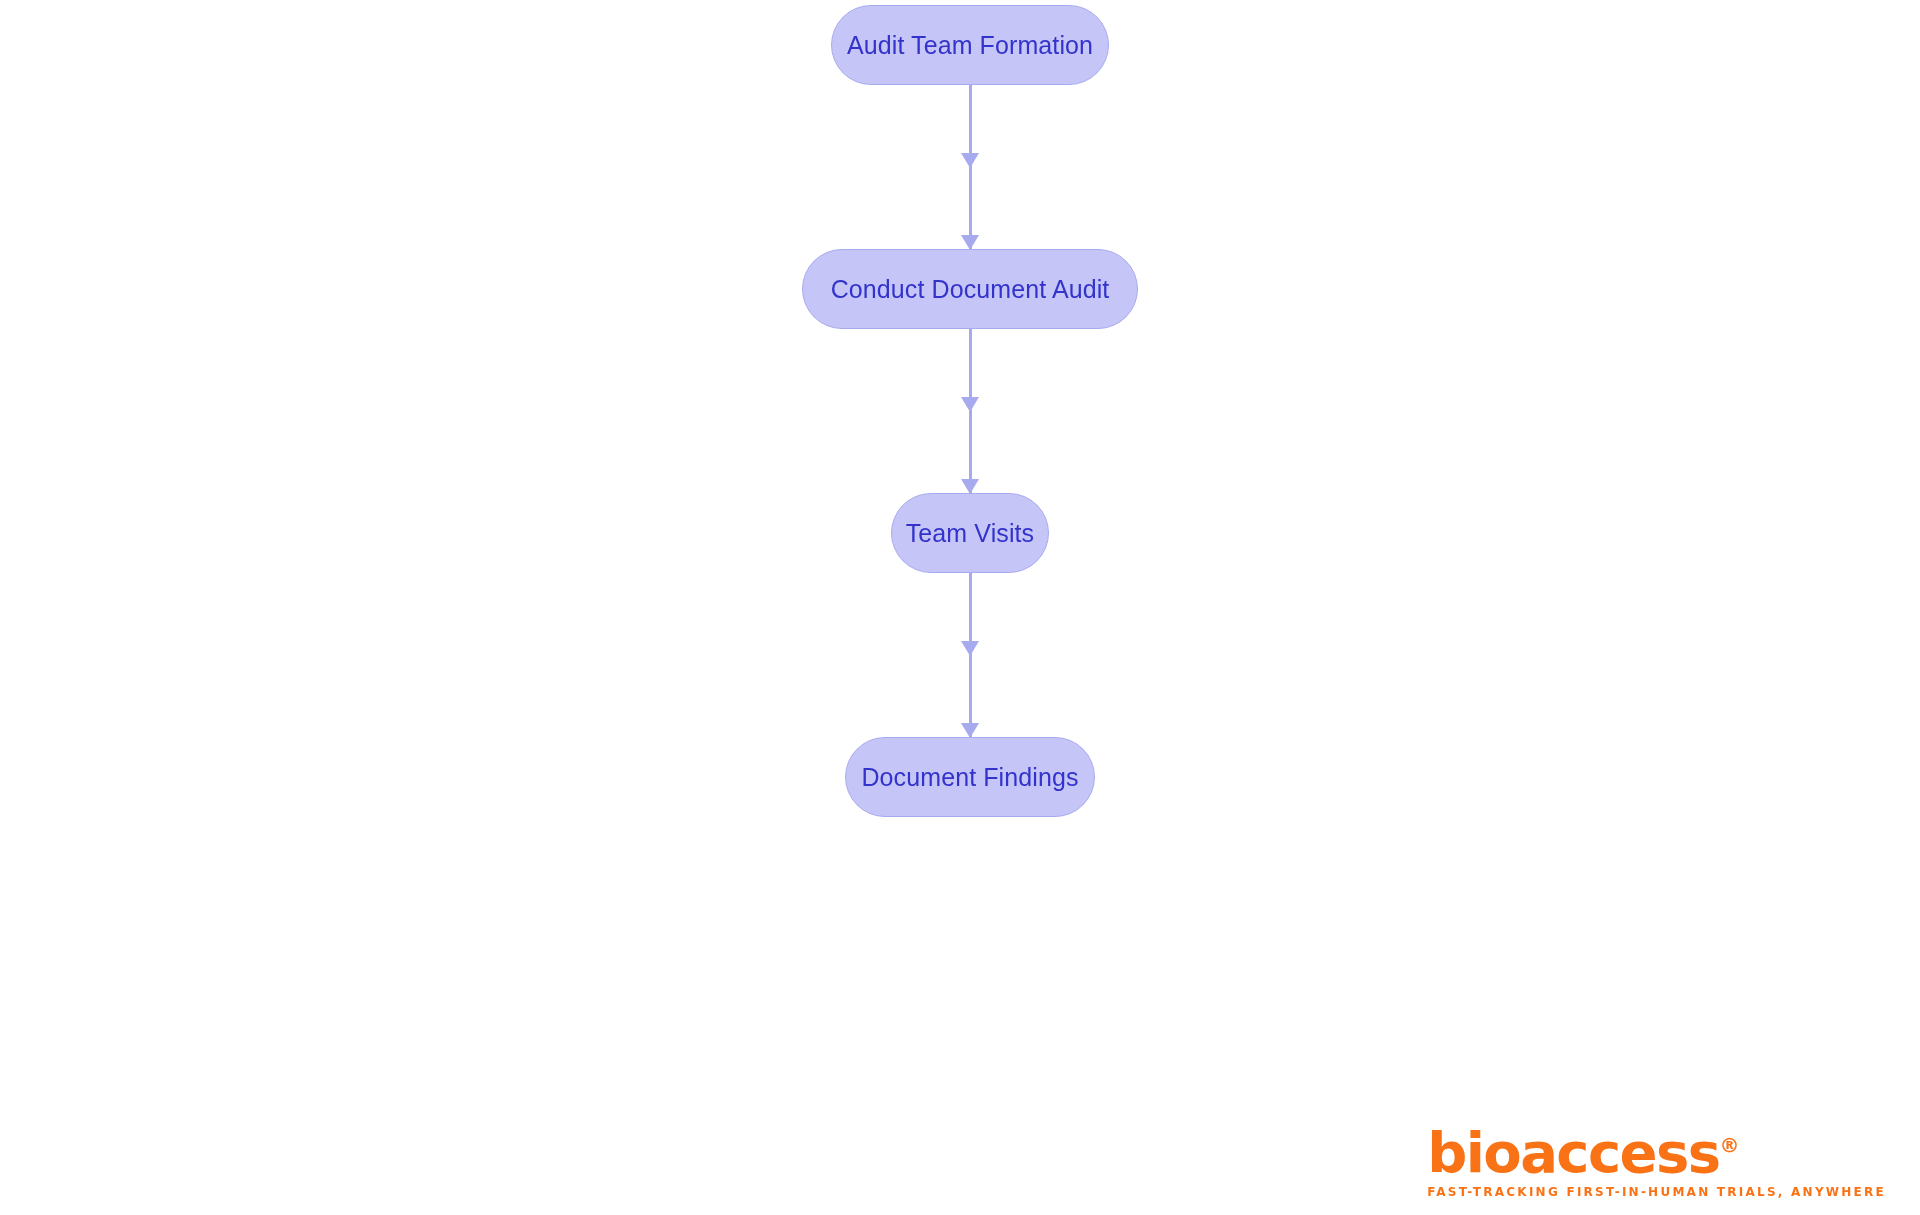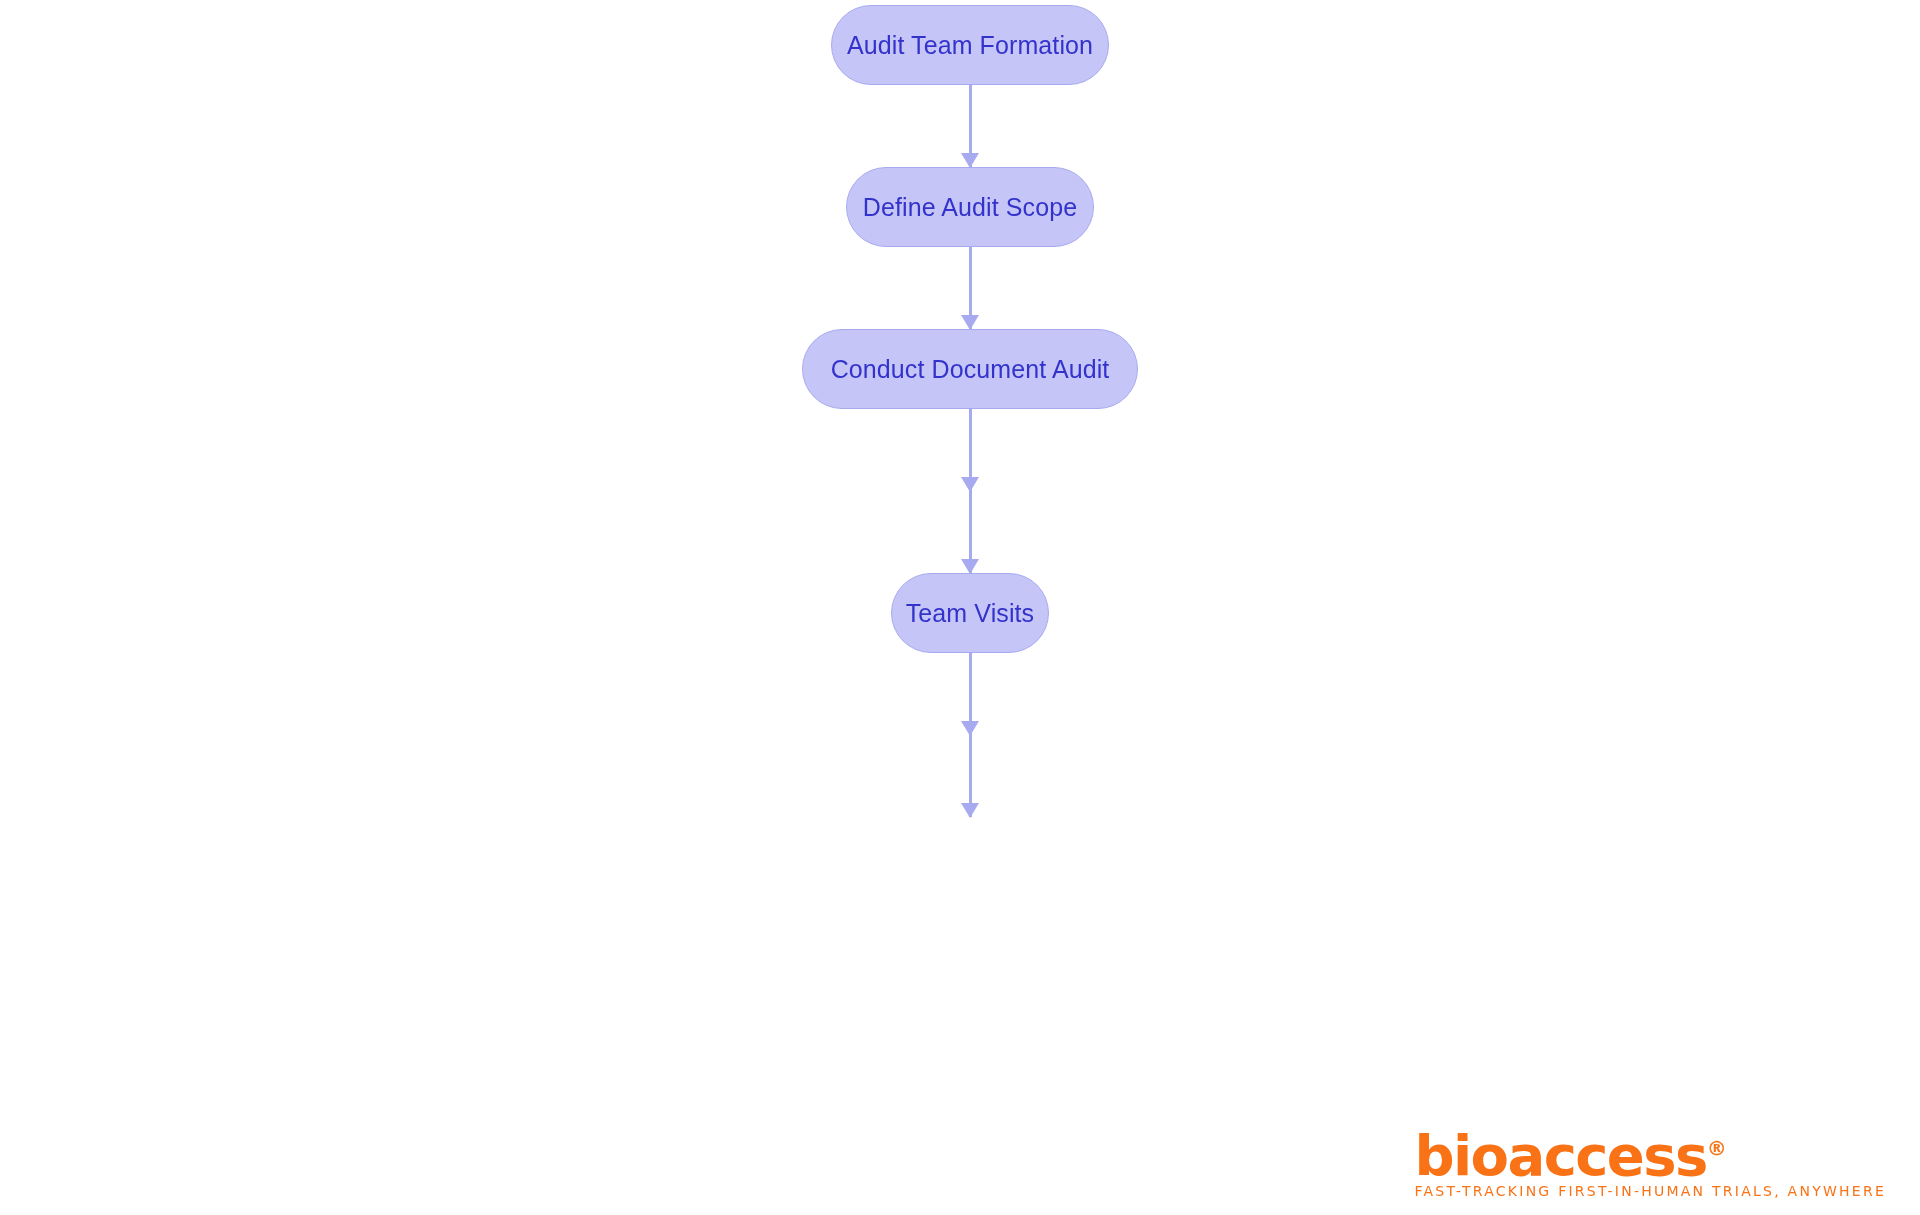--- a/index.html
+++ b/index.html
@@ -94,39 +94,39 @@
     display: inline-block;
   }
   .brand-reg {
     font-size: 20px;
     vertical-align: super;
     letter-spacing: 0;
     font-weight: bold;
   }
   .brand-tagline {
     font-family: "DejaVu Sans", sans-serif;
-    font-size: 14px;
+    font-size: 12px;
     color: #f97316;
     letter-spacing: 2.25px;
     line-height: 1;
+    margin-top: 5px;
     white-space: nowrap;
-    font-weight: normal;
+    font-weight: bold;
   }
 </style>
 </head>
 <body>
 
 <div id="flow-canvas">
   <div class="flow-column" id="flow-column" style="padding-top: 5px; padding-left: 10px;">
       <div class="node" style="width: 278px;">Audit Team Formation</div>
       <div class="connector" style="height: 82px;">
         <div class="stem"></div>
         <div class="head"></div>
       </div>
-      <div class="node" style="width: 248px;">Define Audit Scope</div>
       <div class="connector" style="height: 82px;">
         <div class="stem"></div>
         <div class="head"></div>
       </div>
       <div class="node" style="width: 336px;">Conduct Document Audit</div>
       <div class="connector" style="height: 82px;">
         <div class="stem"></div>
         <div class="head"></div>
       </div>
       <div class="connector" style="height: 82px;">
@@ -135,19 +135,20 @@
       </div>
       <div class="node" style="width: 158px;">Team Visits</div>
       <div class="connector" style="height: 82px;">
         <div class="stem"></div>
         <div class="head"></div>
       </div>
       <div class="connector" style="height: 82px;">
         <div class="stem"></div>
         <div class="head"></div>
       </div>
+      <div class="node" style="width: 250px;">Document Findings</div>
     </div>
 </div>
 
 <div id="brand-logo">
   <div class="brand-wordmark"><span>bioaccess</span><span class="brand-reg">®</span></div>
   <div class="brand-tagline">FAST-TRACKING FIRST-IN-HUMAN TRIALS, ANYWHERE</div>
 </div>
 
 </body></html>

